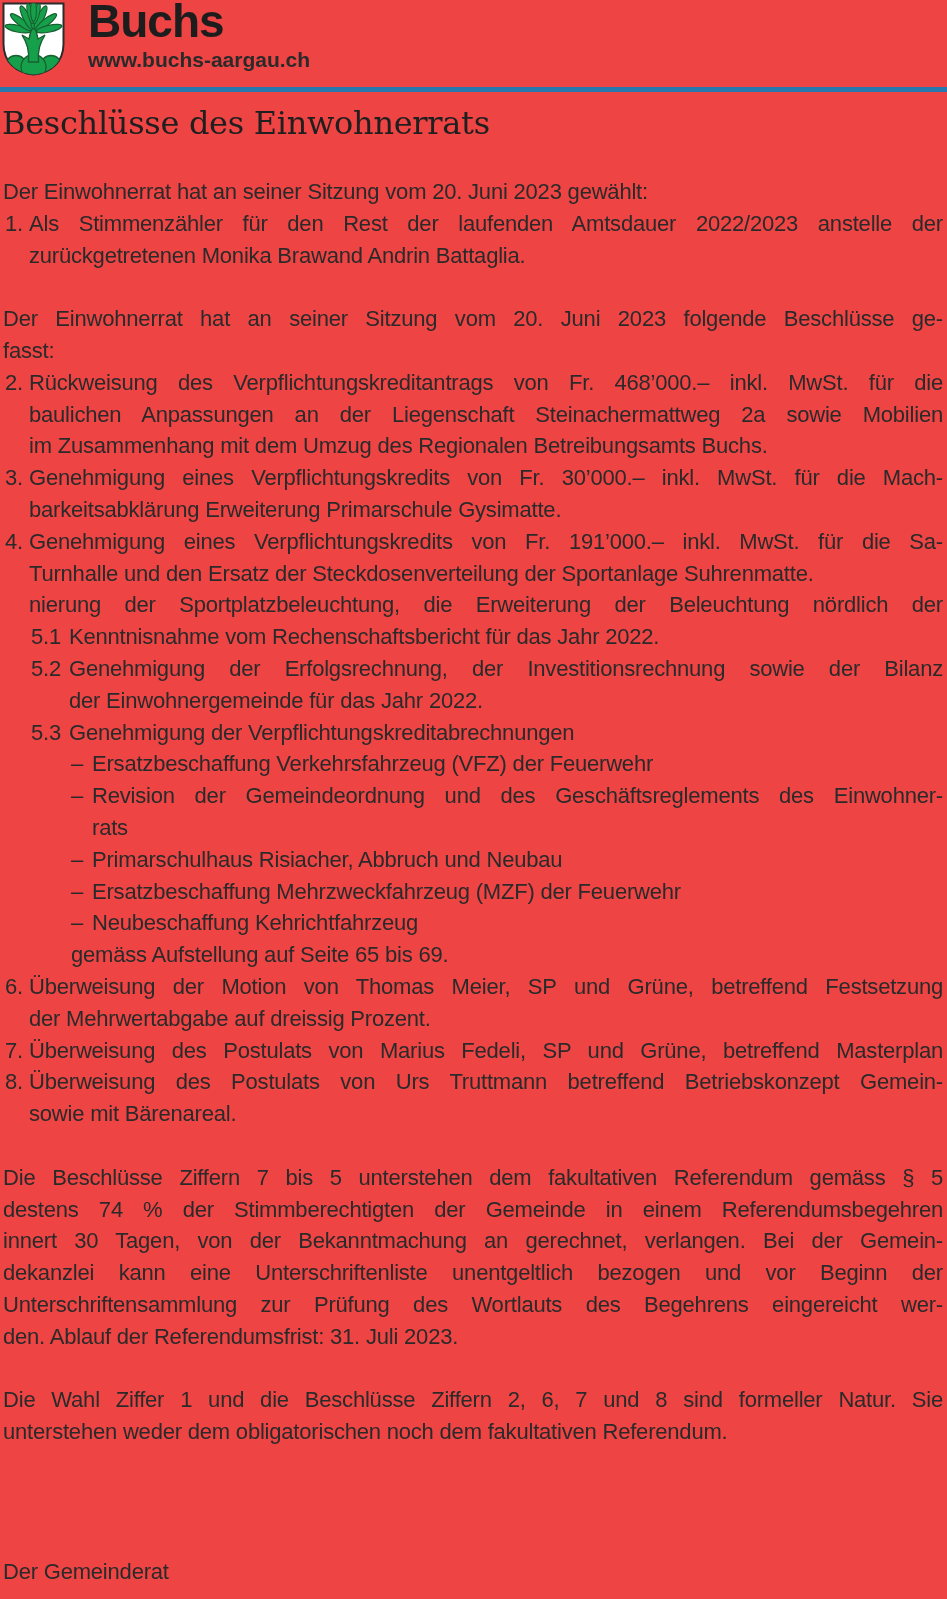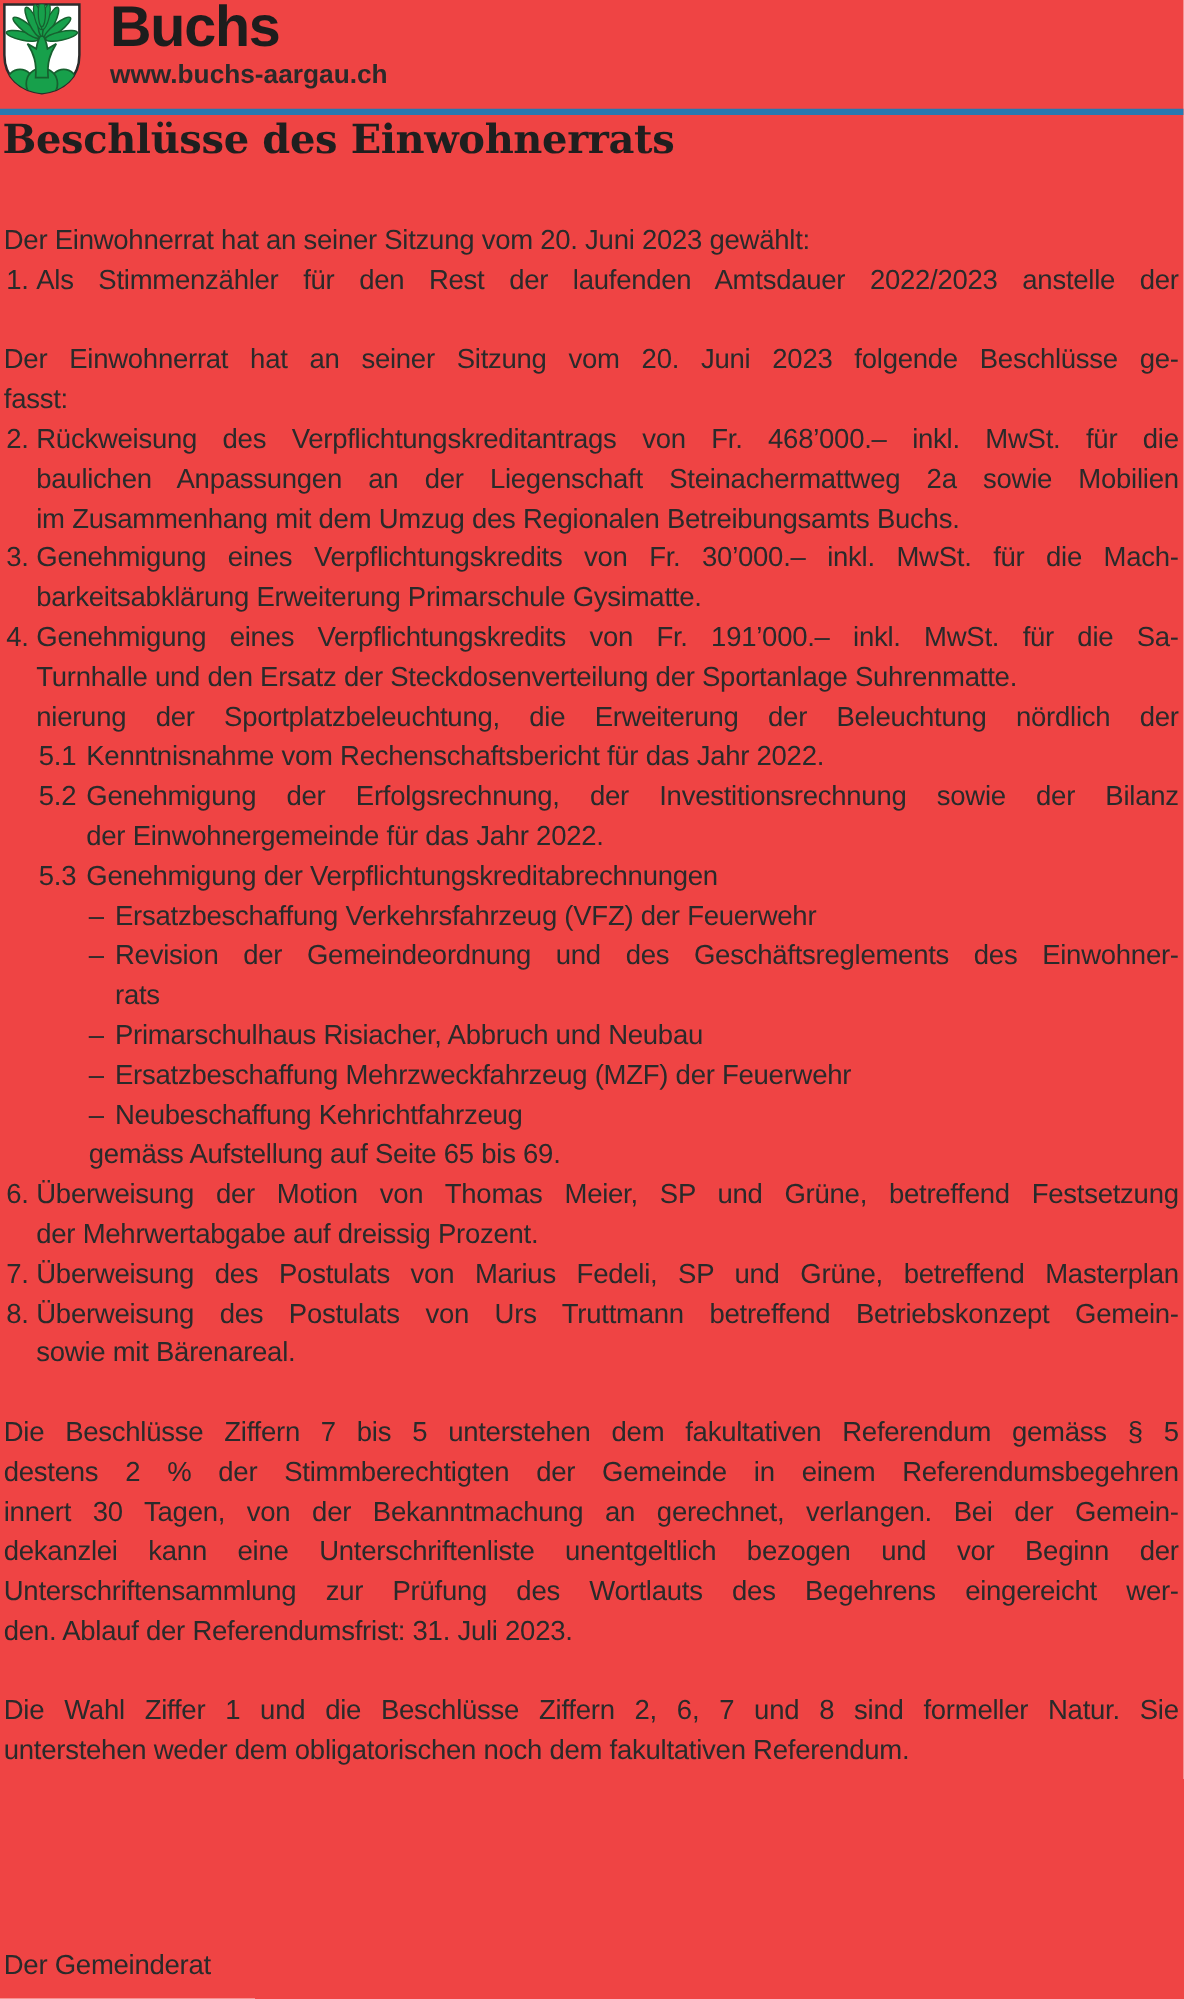--- a/index.html
+++ b/index.html
@@ -18,23 +18,23 @@
     font-size:46px;font-weight:bold;letter-spacing:-1px;color:#1d1d1d;
     white-space:nowrap;
   }
   .logo-url{
     position:absolute;left:88px;top:48px;
     font-size:21px;font-weight:bold;color:#2a2a2a;white-space:nowrap;
   }
   .rule{position:absolute;left:0;right:0;top:87px;height:4.5px;background:#2878b0;}
   
   .doc-title{
-    position:absolute;left:2px;top:92px;margin:0;
+    position:absolute;left:2px;top:104px;margin:0;
     font-family:"DejaVu Serif","Liberation Serif",serif;
-    font-size:32px;font-weight:bold;color:#1f1f1f;letter-spacing:-0.3px;
+    font-size:32px;font-weight:normal;color:#1f1f1f;letter-spacing:-0.3px;
     white-space:nowrap;
   }
   
   .doc-body{
     position:absolute;left:3px;right:4px;top:176px;
     font-size:22px;letter-spacing:-0.2px;
   }
   .line{
     position:relative;
     height:31.8px;line-height:31.8px;
@@ -93,20 +93,21 @@
     <div class="logo-title">Buchs</div>
     <div class="logo-url">www.buchs-aargau.ch</div>
     <div class="rule"></div>
   </div>
 
   <h1 class="doc-title">Beschlüsse des Einwohnerrats</h1>
 
   <div class="doc-body">
       <div class="line" style="padding-left: 0px;">Der Einwohnerrat hat an seiner Sitzung vom 20. Juni 2023 gewählt:</div>
       <div class="line just" style="padding-left: 26px;"><span class="lab" style="left: 2px;">1.</span>Als Stimmenzähler für den Rest der laufenden Amtsdauer 2022/2023 anstelle der</div>
+      <div class="line" style="padding-left: 26px;">zurückgetretenen Monika Brawand Andrin Battaglia.</div>
       <div class="line"></div>
       <div class="line just" style="padding-left: 0px;">Der Einwohnerrat hat an seiner Sitzung vom 20. Juni 2023 folgende Beschlüsse ge-</div>
       <div class="line" style="padding-left: 0px;">fasst:</div>
       <div class="line just" style="padding-left: 26px;"><span class="lab" style="left: 2px;">2.</span>Rückweisung des Verpflichtungskreditantrags von Fr. 468’000.– inkl. MwSt. für die</div>
       <div class="line just" style="padding-left: 26px;">baulichen Anpassungen an der Liegenschaft Steinachermattweg 2a sowie Mobilien</div>
       <div class="line" style="padding-left: 26px;">im Zusammenhang mit dem Umzug des Regionalen Betreibungsamts Buchs.</div>
       <div class="line just" style="padding-left: 26px;"><span class="lab" style="left: 2px;">3.</span>Genehmigung eines Verpflichtungskredits von Fr. 30’000.– inkl. MwSt. für die Mach-</div>
       <div class="line" style="padding-left: 26px;">barkeitsabklärung Erweiterung Primarschule Gysimatte.</div>
       <div class="line just" style="padding-left: 26px;"><span class="lab" style="left: 2px;">4.</span>Genehmigung eines Verpflichtungskredits von Fr. 191’000.– inkl. MwSt. für die Sa-</div>
       <div class="line" style="padding-left: 26px;">Turnhalle und den Ersatz der Steckdosenverteilung der Sportanlage Suhrenmatte.</div>
@@ -122,21 +123,21 @@
       <div class="line" style="padding-left: 89px;"><span class="lab" style="left: 68px;">–</span>Ersatzbeschaffung Mehrzweckfahrzeug (MZF) der Feuerwehr</div>
       <div class="line" style="padding-left: 89px;"><span class="lab" style="left: 68px;">–</span>Neubeschaffung Kehrichtfahrzeug</div>
       <div class="line" style="padding-left: 68px;">gemäss Aufstellung auf Seite 65 bis 69.</div>
       <div class="line just" style="padding-left: 26px;"><span class="lab" style="left: 2px;">6.</span>Überweisung der Motion von Thomas Meier, SP und Grüne, betreffend Festsetzung</div>
       <div class="line" style="padding-left: 26px;">der Mehrwertabgabe auf dreissig Prozent.</div>
       <div class="line just" style="padding-left: 26px;"><span class="lab" style="left: 2px;">7.</span>Überweisung des Postulats von Marius Fedeli, SP und Grüne, betreffend Masterplan</div>
       <div class="line just" style="padding-left: 26px;"><span class="lab" style="left: 2px;">8.</span>Überweisung des Postulats von Urs Truttmann betreffend Betriebskonzept Gemein-</div>
       <div class="line" style="padding-left: 26px;">sowie mit Bärenareal.</div>
       <div class="line"></div>
       <div class="line just" style="padding-left: 0px;">Die Beschlüsse Ziffern 7 bis 5 unterstehen dem fakultativen Referendum gemäss § 5</div>
-      <div class="line just" style="padding-left: 0px;">destens 2 % der Stimmberechtigten der Gemeinde in einem Referendumsbegehren</div>
+      <div class="line just" style="padding-left: 0px;">destens 74 % der Stimmberechtigten der Gemeinde in einem Referendumsbegehren</div>
       <div class="line just" style="padding-left: 0px;">innert 30 Tagen, von der Bekanntmachung an gerechnet, verlangen. Bei der Gemein-</div>
       <div class="line just" style="padding-left: 0px;">dekanzlei kann eine Unterschriftenliste unentgeltlich bezogen und vor Beginn der</div>
       <div class="line just" style="padding-left: 0px;">Unterschriftensammlung zur Prüfung des Wortlauts des Begehrens eingereicht wer-</div>
       <div class="line" style="padding-left: 0px;">den. Ablauf der Referendumsfrist: 31. Juli 2023.</div>
       <div class="line"></div>
       <div class="line just" style="padding-left: 0px;">Die Wahl Ziffer 1 und die Beschlüsse Ziffern 2, 6, 7 und 8 sind formeller Natur. Sie</div>
       <div class="line" style="padding-left: 0px;">unterstehen weder dem obligatorischen noch dem fakultativen Referendum.</div>
     </div>
 
   <div class="doc-footer">

